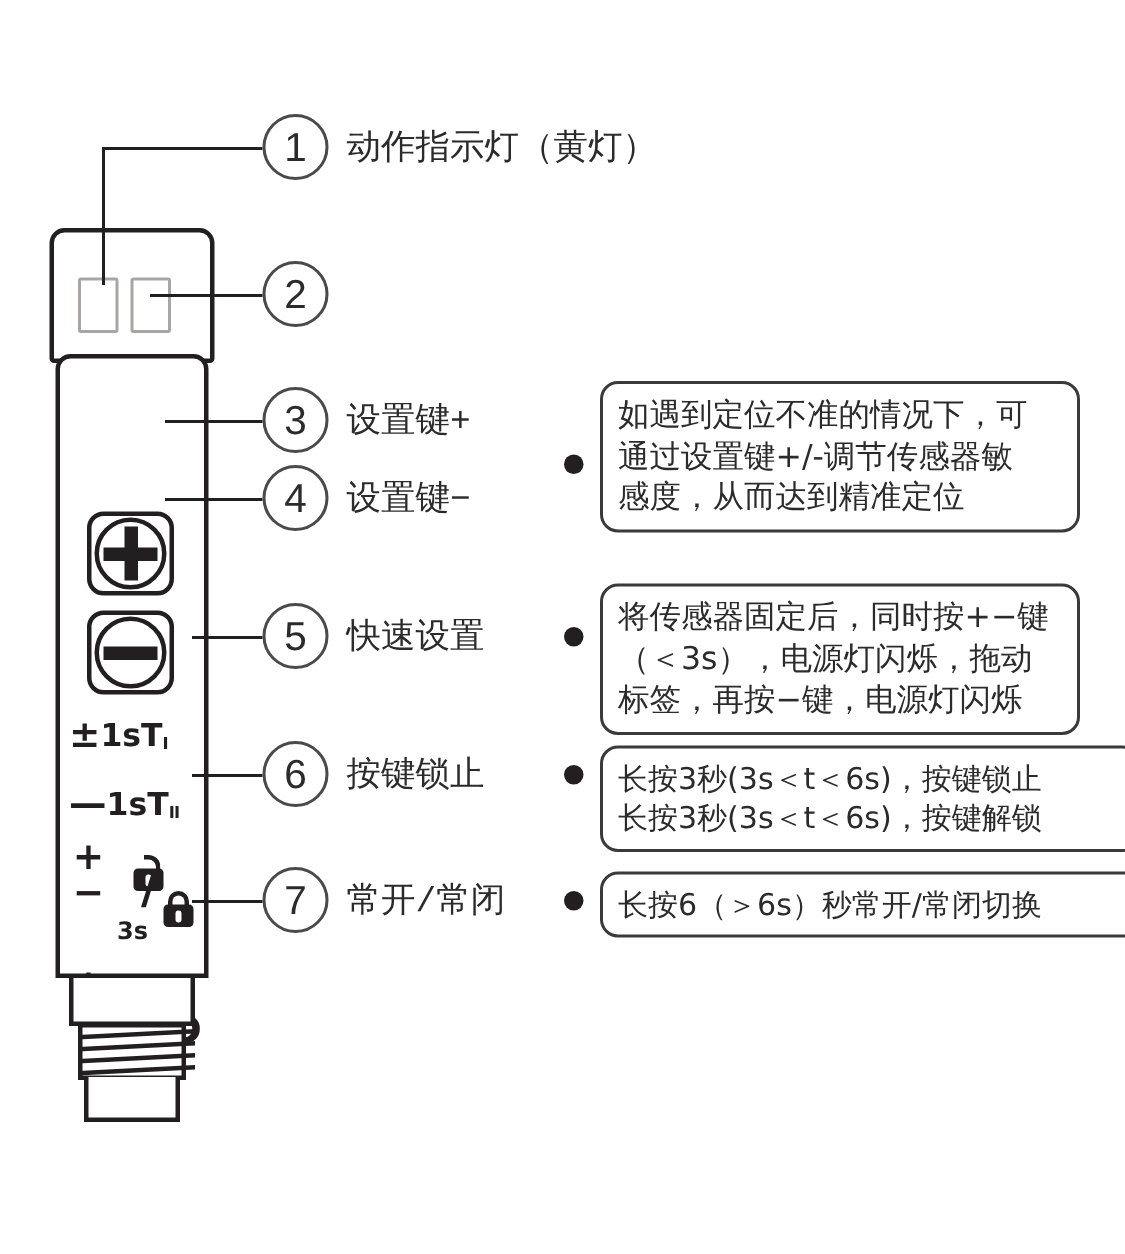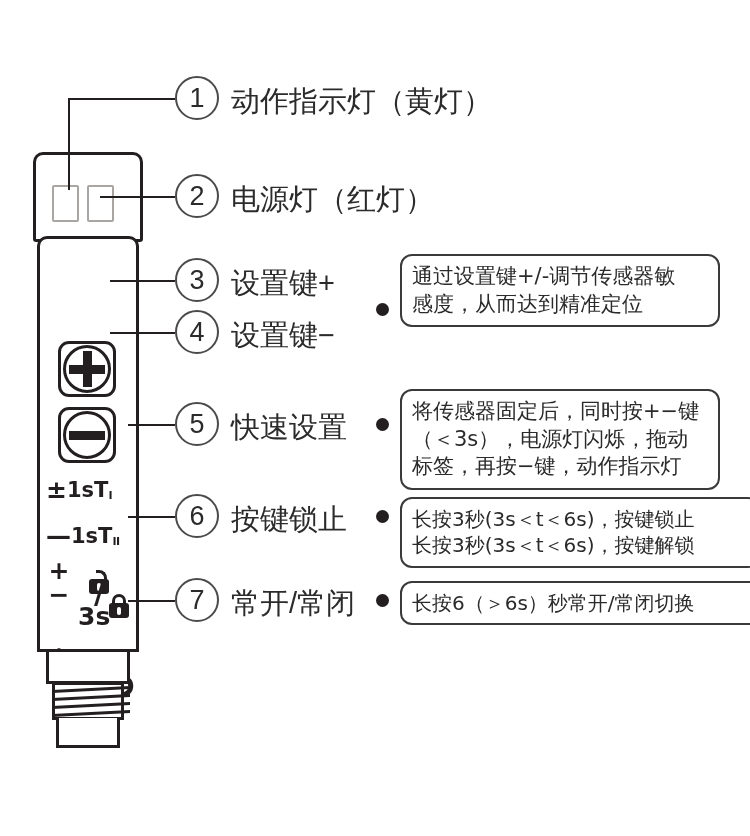--- a/index.html
+++ b/index.html
@@ -76,21 +76,21 @@
   .stackpm {
     display: inline-block; width: 26px; text-align: center;
     font-size: 25px; line-height: 0.95; vertical-align: 1px;
   }
   .stackpm span { display: block; }
   .lockgrp { display: inline-block; position: relative; width: 62px; height: 52px; vertical-align: middle; }
   .lockgrp .slash {
     position: absolute; left: 22px; top: 6px;
     font-size: 30px; font-weight: bold; transform: rotate(0deg);
   }
-  .lockgrp .sec { position: absolute; left: 6px; bottom: -5px; font-size: 25px; }
+  .lockgrp .sec { position: absolute; left: 6px; bottom: -5px; font-size: 16px; }
   .padlock { position: absolute; width: 20px; height: 24px; }
   .padlock .shackle {
     position: absolute; left: 3px; top: 0; width: 14px; height: 13px;
     border: 3.5px solid #231f20; border-bottom: none;
     border-radius: 8px 8px 0 0;
   }
   .padlock .bodyl {
     position: absolute; left: 0; bottom: 0; width: 20px; height: 15px;
     background: #231f20; border-radius: 3px;
   }
@@ -138,24 +138,24 @@
     border: 2px solid #4a4a4a; border-radius: 50%;
     background: #fff;
     display: flex; align-items: center; justify-content: center;
     font-size: 27px; color: #2b2b2b;
     font-family: "Liberation Sans", sans-serif;
   }
 
   
   .label {
     position: absolute;
-    font-size: 29px;
+    font-size: 23px;
     color: #2b2b2b;
     white-space: nowrap;
-    font-family: Liberation Sans, sans-serif;
+    font-family: Liberation Mono, monospace;
   }
 
   
   .bullet {
     position: absolute; width: 13px; height: 13px;
     border-radius: 50%; background: #231f20;
   }
 
   
   .tbox {
@@ -276,41 +276,41 @@
       <span>5</span>
     </div>
   <div class="numcirc" style="left:175px; top:494px;">
       <span>6</span>
     </div>
   <div class="numcirc" style="left:175px; top:578px;">
       <span>7</span>
     </div>
 
   <div class="label" style="left:231px; top:82px;">动作指示灯（黄灯）</div>
-  <div class="label" style="left:231px; top:180px;">电源灯（红灯）</div>
   <div class="label" style="left:231px; top:264px;">设置键+</div>
   <div class="label" style="left:231px; top:316px;">设置键−</div>
   <div class="label" style="left:231px; top:500px;">按键锁止</div>
   <div class="label" style="left:231px; top:408px;">快速设置</div>
   <div class="label" style="left:231px; top:584px;">常开/常闭</div>
 
   <div class="bullet" style="left:376px; top:303px;"></div>
   <div class="bullet" style="left:376px; top:418px;"></div>
   <div class="bullet" style="left:376px; top:510px;"></div>
   <div class="bullet" style="left:376px; top:594px;"></div>
 
   <div class="tbox" style="left:400px; top:254px; width:320px;">
+    <div>如遇到定位不准的情况下，可</div>
     <div>通过设置键+/-调节传感器敏</div>
     <div>感度，从而达到精准定位</div>
   </div>
 
   <div class="tbox" style="left:400px; top:389px; width:320px;">
     <div>将传感器固定后，同时按+−键</div>
     <div>（＜3s），电源灯闪烁，拖动</div>
-    <div>标签，再按−键，动作指示灯</div>
+    <div>标签，再按−键，电源灯闪烁</div>
   </div>
 
   <div class="tbox" style="left:400px; top:497px; width:360px; font-size:20px;">
     <div>长按3秒(3s＜t＜6s)，按键锁止</div>
     <div>长按3秒(3s＜t＜6s)，按键解锁</div>
   </div>
 
   <div class="tbox" style="left:400px; top:581px; width:372px; font-size:20px;">
     <div>长按6（＞6s）秒常开/常闭切换</div>
   </div>

